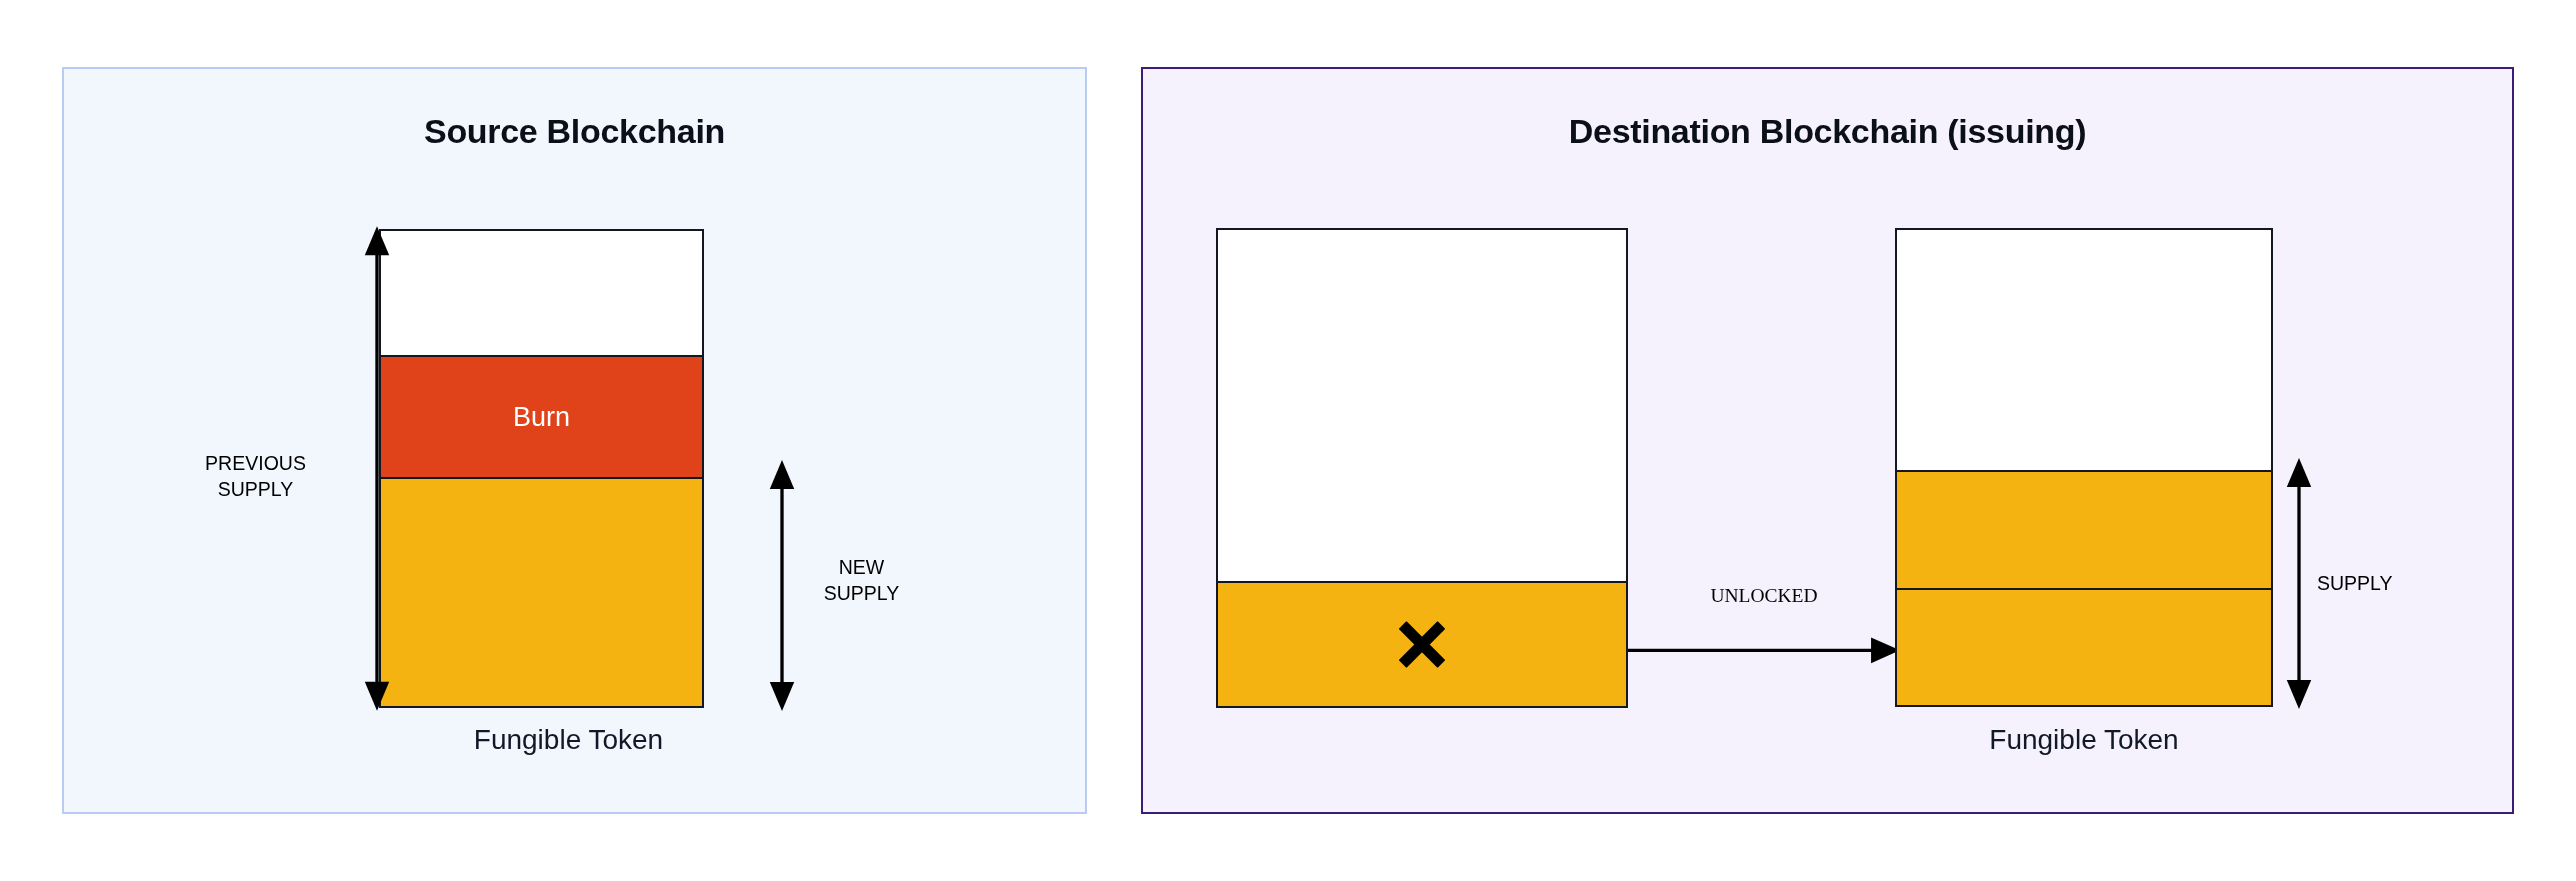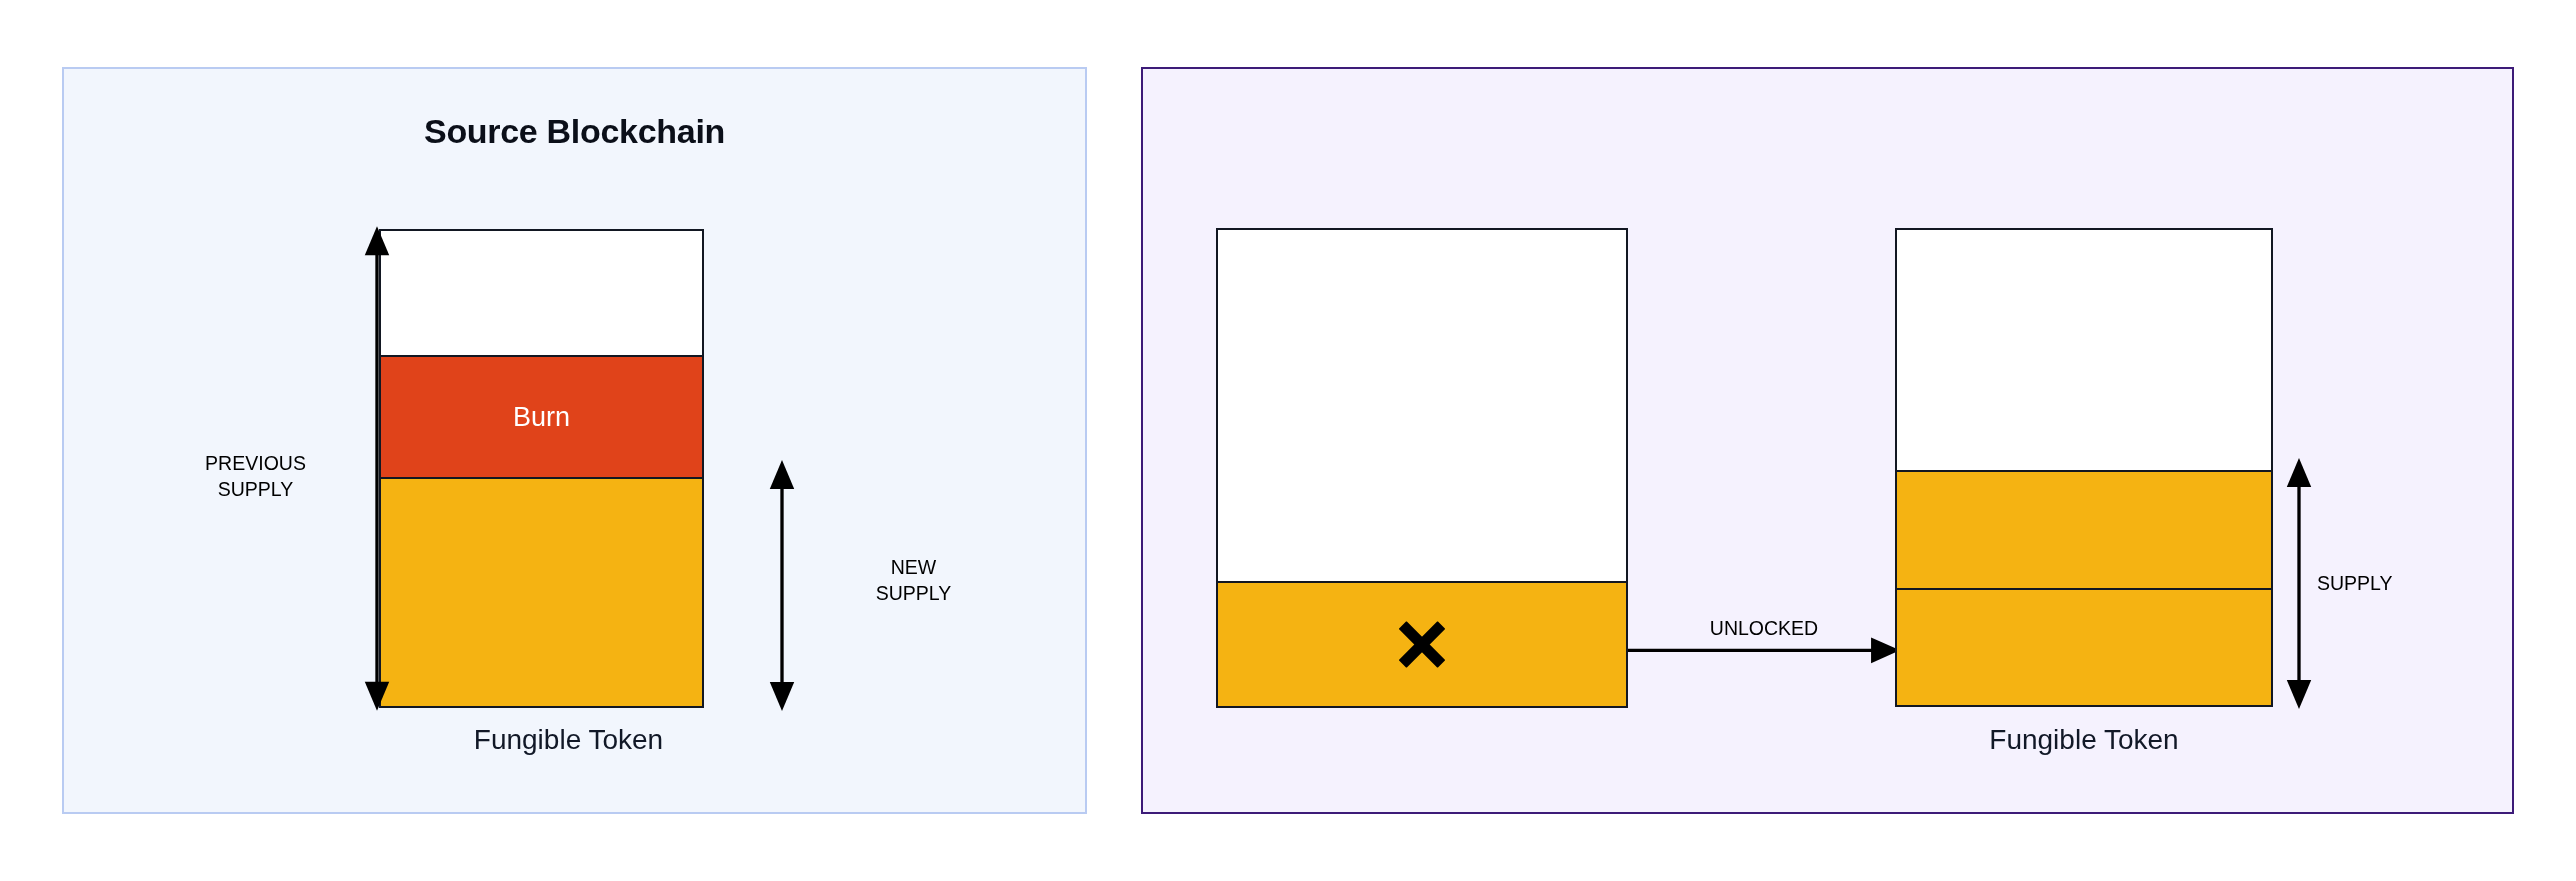--- a/index.html
+++ b/index.html
@@ -181,42 +181,43 @@
     <div class="measure-label" style="left:97px; top:374px; width:189px;margin-top:8px;">PREVIOUS
 SUPPLY</div>
 
     <div class="measure" style="left:708px; top:391px;">
       <svg width="20" height="251" viewBox="0 0 36 452" aria-hidden="true">
         <line x1="18" y1="34" x2="18" y2="418" stroke="#000000" stroke-width="6"></line>
         <polygon points="18,0 40,52 -4,52" fill="#000000"></polygon>
         <polygon points="18,452 40,400 -4,400" fill="#000000"></polygon>
       </svg>
     </div>
-    <div class="measure-label" style="left:766px; top:486px; width:167px; ">NEW
+    <div class="measure-label" style="left:714px; top:486px; width:167px; ">NEW
 SUPPLY</div>
   </div>
 
   <div class="panel" id="destination-panel">
 
+    <div class="panel-title">Destination Blockchain (issuing)</div>
 
     <div class="bar" style="left:73px; top:159px; width:412px; height:480px;">
       <div class="seg seg-empty" style="height:73.7%;"></div>
       <div class="seg seg-yellow seg-divider-top" style="height:26.3%;">
         <span class="x-mark"></span>
       </div>
     </div>
 
 
     <div class="flow-arrow" style="left:485px; top:573px;">
       <svg width="272" height="16.7" viewBox="0 0 489 30" aria-hidden="true">
         <line x1="0" y1="15" x2="452" y2="15" stroke="#000000" stroke-width="6"></line>
         <polygon points="489,15 437,38 437,-8" fill="#000000"></polygon>
       </svg>
     </div>
-    <div class="flow-label" style="left:485px; top:548px; width:272px;">UNLOCKED</div>
+    <div class="flow-label" style="left:485px; top:516px; width:272px;font-family:Liberation Serif, serif;">UNLOCKED</div>
 
     <div class="bar" style="left:752px; top:159px; width:378px; height:479px;">
       <div class="seg seg-empty" style="height:50.6%;"></div>
       <div class="seg seg-yellow seg-divider-top" style="height:24.7%;"></div>
       <div class="seg seg-yellow seg-divider-top" style="height:24.7%;"></div>
     </div>
 
     <div class="bar-caption" style="left:752px; top:655px; width:378px;">Fungible Token</div>
 
     <div class="measure" style="left:1146px; top:389px;">

